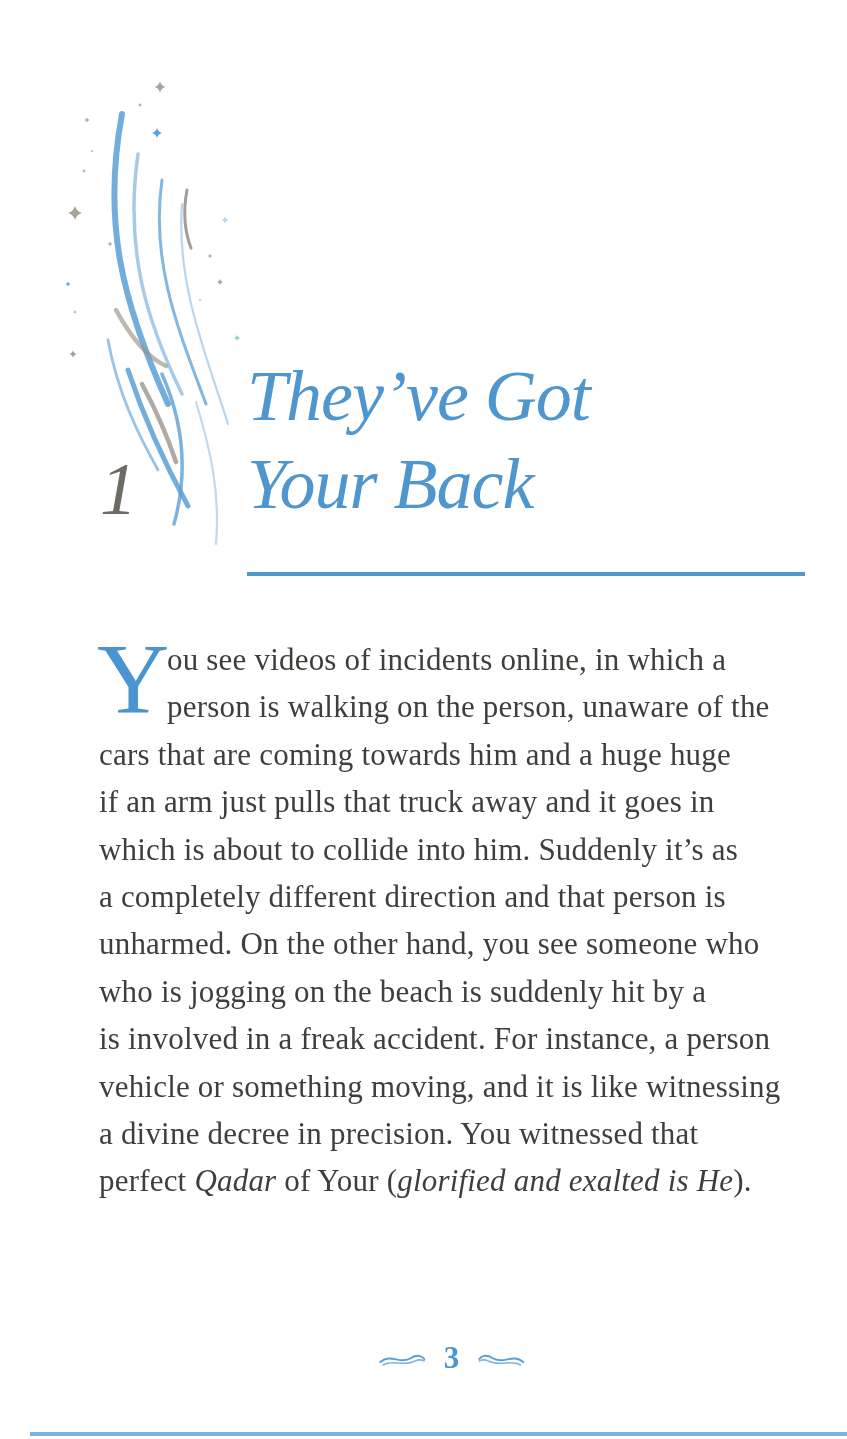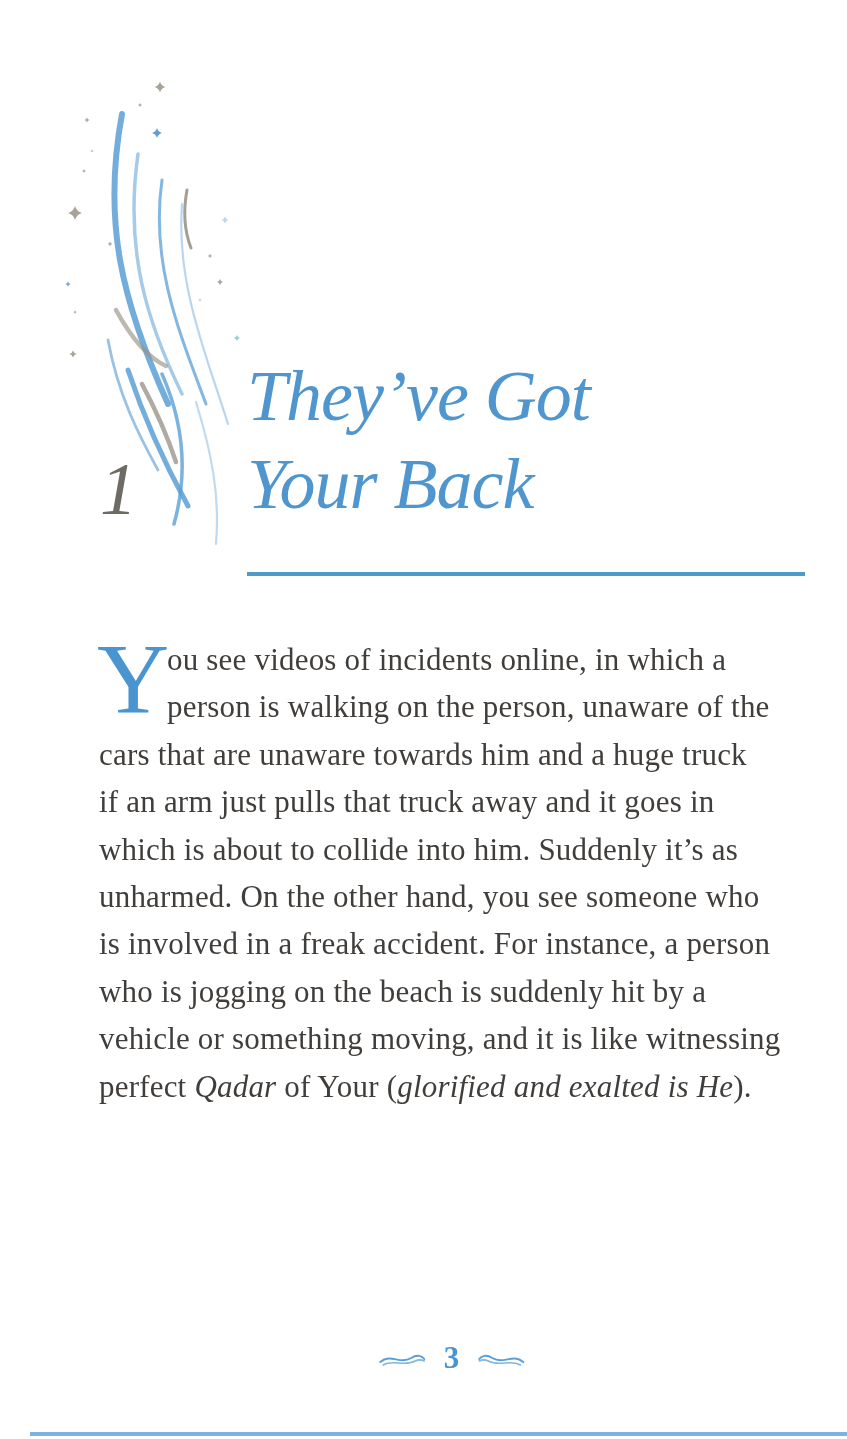--- a/index.html
+++ b/index.html
@@ -114,27 +114,29 @@
     <div>They’ve Got</div>
     <div>Your Back</div>
   </div>
 
   <div class="title-rule"></div>
 
   <div class="body-text">
     <span class="dropcap">Y</span>
     <div class="body-line indent">ou see videos of incidents online, in which a</div>
     <div class="body-line indent">person is walking on the person, unaware of the</div>
-    <div class="body-line">cars that are unaware towards him and a huge truck</div>
+    <div class="body-line">cars that are coming towards him and a huge huge</div>
     <div class="body-line">if an arm just pulls that truck away and it goes in</div>
     <div class="body-line">which is about to collide into him. Suddenly it’s as</div>
+    <div class="body-line">a completely different direction and that person is</div>
     <div class="body-line">unharmed. On the other hand, you see someone who</div>
+    <div class="body-line">who is jogging on the beach is suddenly hit by a</div>
     <div class="body-line">is involved in a freak accident. For instance, a person</div>
-    <div class="body-line">who is jogging on the beach is suddenly hit by a</div>
     <div class="body-line">vehicle or something moving, and it is like witnessing</div>
+    <div class="body-line">a divine decree in precision. You witnessed that</div>
     <div class="body-line">
       <span>perfect </span><span class="ital">Qadar</span><span> of Your (</span><span class="ital">glorified and exalted is He</span><span>).</span>
     </div>
   </div>
 
   <div class="footer">
     <svg class="wave" viewBox="0 0 48 20" aria-hidden="true">
       <g fill="none" stroke-linecap="round">
         <path d="M2,12 C13,3 21,15 33,8 C39,4 44,6 46,9" stroke="#5b9fd6" stroke-width="2"></path>
         <path d="M5,15 C15,9 25,17 37,11 C41,9 44,10 46,11" stroke="#7fb5e0" stroke-width="1.6"></path>

